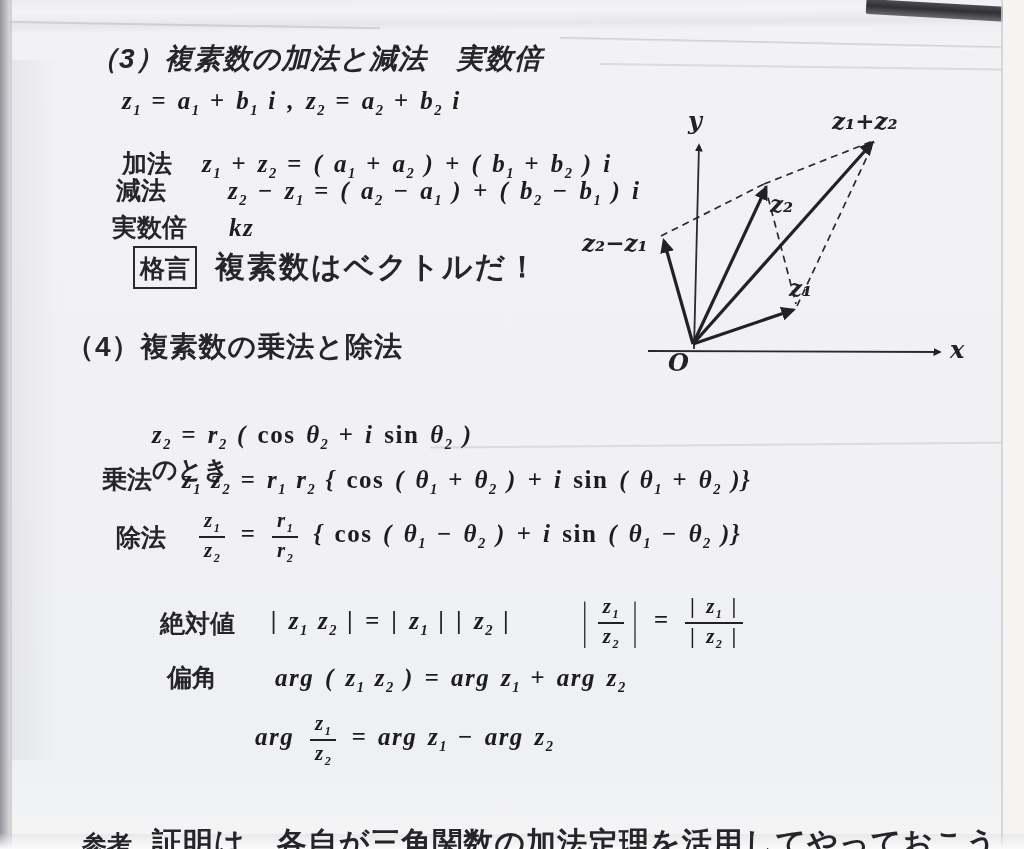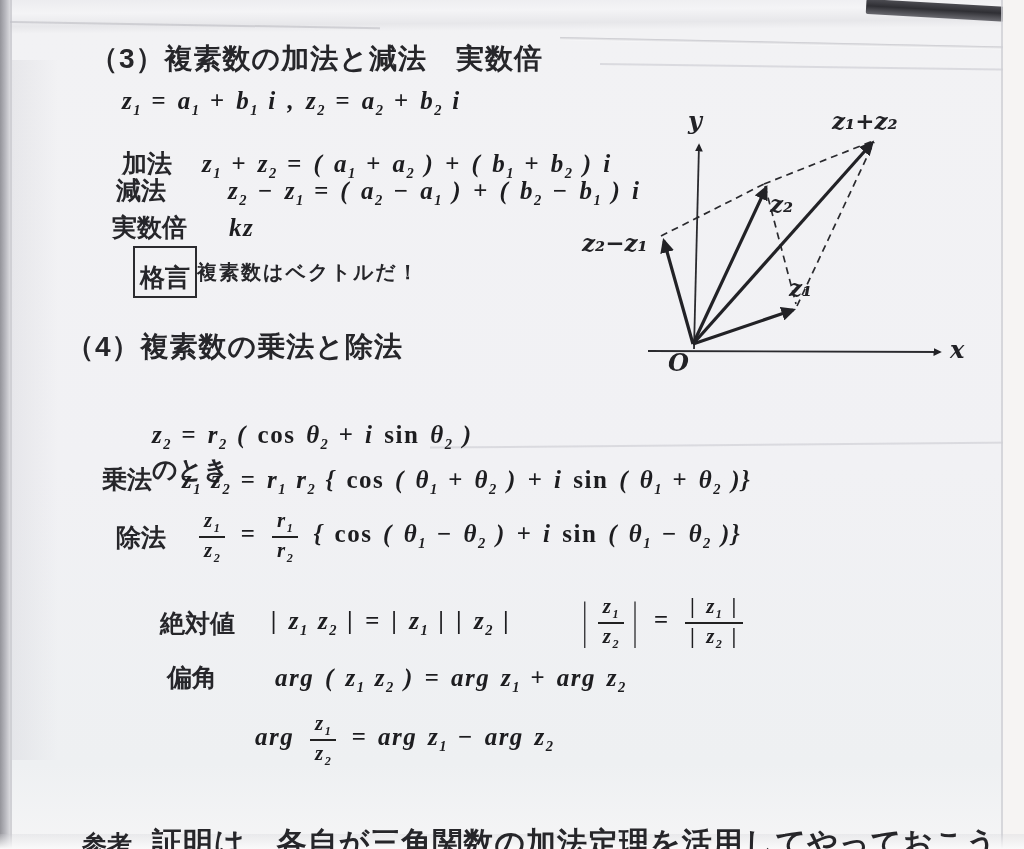--- a/index.html
+++ b/index.html
@@ -39,22 +39,22 @@
   .math sub{font-size:.58em;letter-spacing:0;}
   .frac{display:inline-block;vertical-align:middle;text-align:center;margin:0 5px;}
   .frac .fn,.frac .fd{display:block;font-size:.84em;line-height:1.18;padding:0 5px;}
   .frac .fd{border-top:2px solid #222;}
   .tb{display:inline-block;transform:scaleY(2.05);font-weight:400;margin:0 4px;font-style:normal;}
   .row{position:absolute;display:flex;align-items:baseline;white-space:nowrap;}
   .row.center{align-items:center;}
   .heading{font-size:28px;letter-spacing:1px;}
   .label{font-size:25px;}
   .f{font-size:25px;}
-  .maxim-badge{border:2px solid #2b2b2f;padding:13px 5px 2px;font-size:25px;}
-  .maxim-text{font-size:20px;letter-spacing:2px;}
+  .maxim-badge{border:2px solid #2b2b2f;padding:4px 5px 2px;font-size:25px;}
+  .maxim-text{font-size:30px;margin-left:18px;letter-spacing:2px;}
   .suffix{font-size:25px;margin-left:34px;}
   .underline{border-bottom:2px solid #2b2b2f;padding-bottom:1px;}
   .note-text{font-size:30px;margin-left:20px;letter-spacing:1px;margin-top:30px;}
   .diagram{position:absolute;left:570px;top:95px;width:440px;height:295px;}
   .diagram text{font-family:"DejaVu Serif","Liberation Serif",serif;font-style:italic;font-weight:700;fill:#222226;}
 </style>
 </head>
 <body>
 
 <div class="scan">
@@ -65,21 +65,21 @@
   <div class="crease-2"></div>
   <div class="crease-3"></div>
   <div class="shade-left"></div>
   <div class="fold-top-right"></div>
   <div class="edge-left"></div>
   <div class="edge-left-line"></div>
   <div class="edge-right-margin"></div>
   <div class="edge-right-line"></div>
   <div class="shadow-bottom"></div>
 
-  <div class="row" style="left:90px;top:40px;">
+  <div class="row" style="left:90px;top:40px;font-style:italic;">
     <span class="jp heading">（3）複素数の加法と減法　実数倍</span>
   </div>
 
   <div class="row" style="left:122px;top:87px;">
     <span class="math f">z<sub>1</sub> = a<sub>1</sub> + b<sub>1</sub> i ,  z<sub>2</sub> = a<sub>2</sub> + b<sub>2</sub> i</span>
   </div>
 
   <div class="row" style="left:122px;top:131px;margin-top:16px;">
     <span class="jp label" style="margin-right:30px;">加法</span>
     <span class="math f">z<sub>1</sub> + z<sub>2</sub> = ( a<sub>1</sub> + a<sub>2</sub> ) + ( b<sub>1</sub> + b<sub>2</sub> ) i</span>

